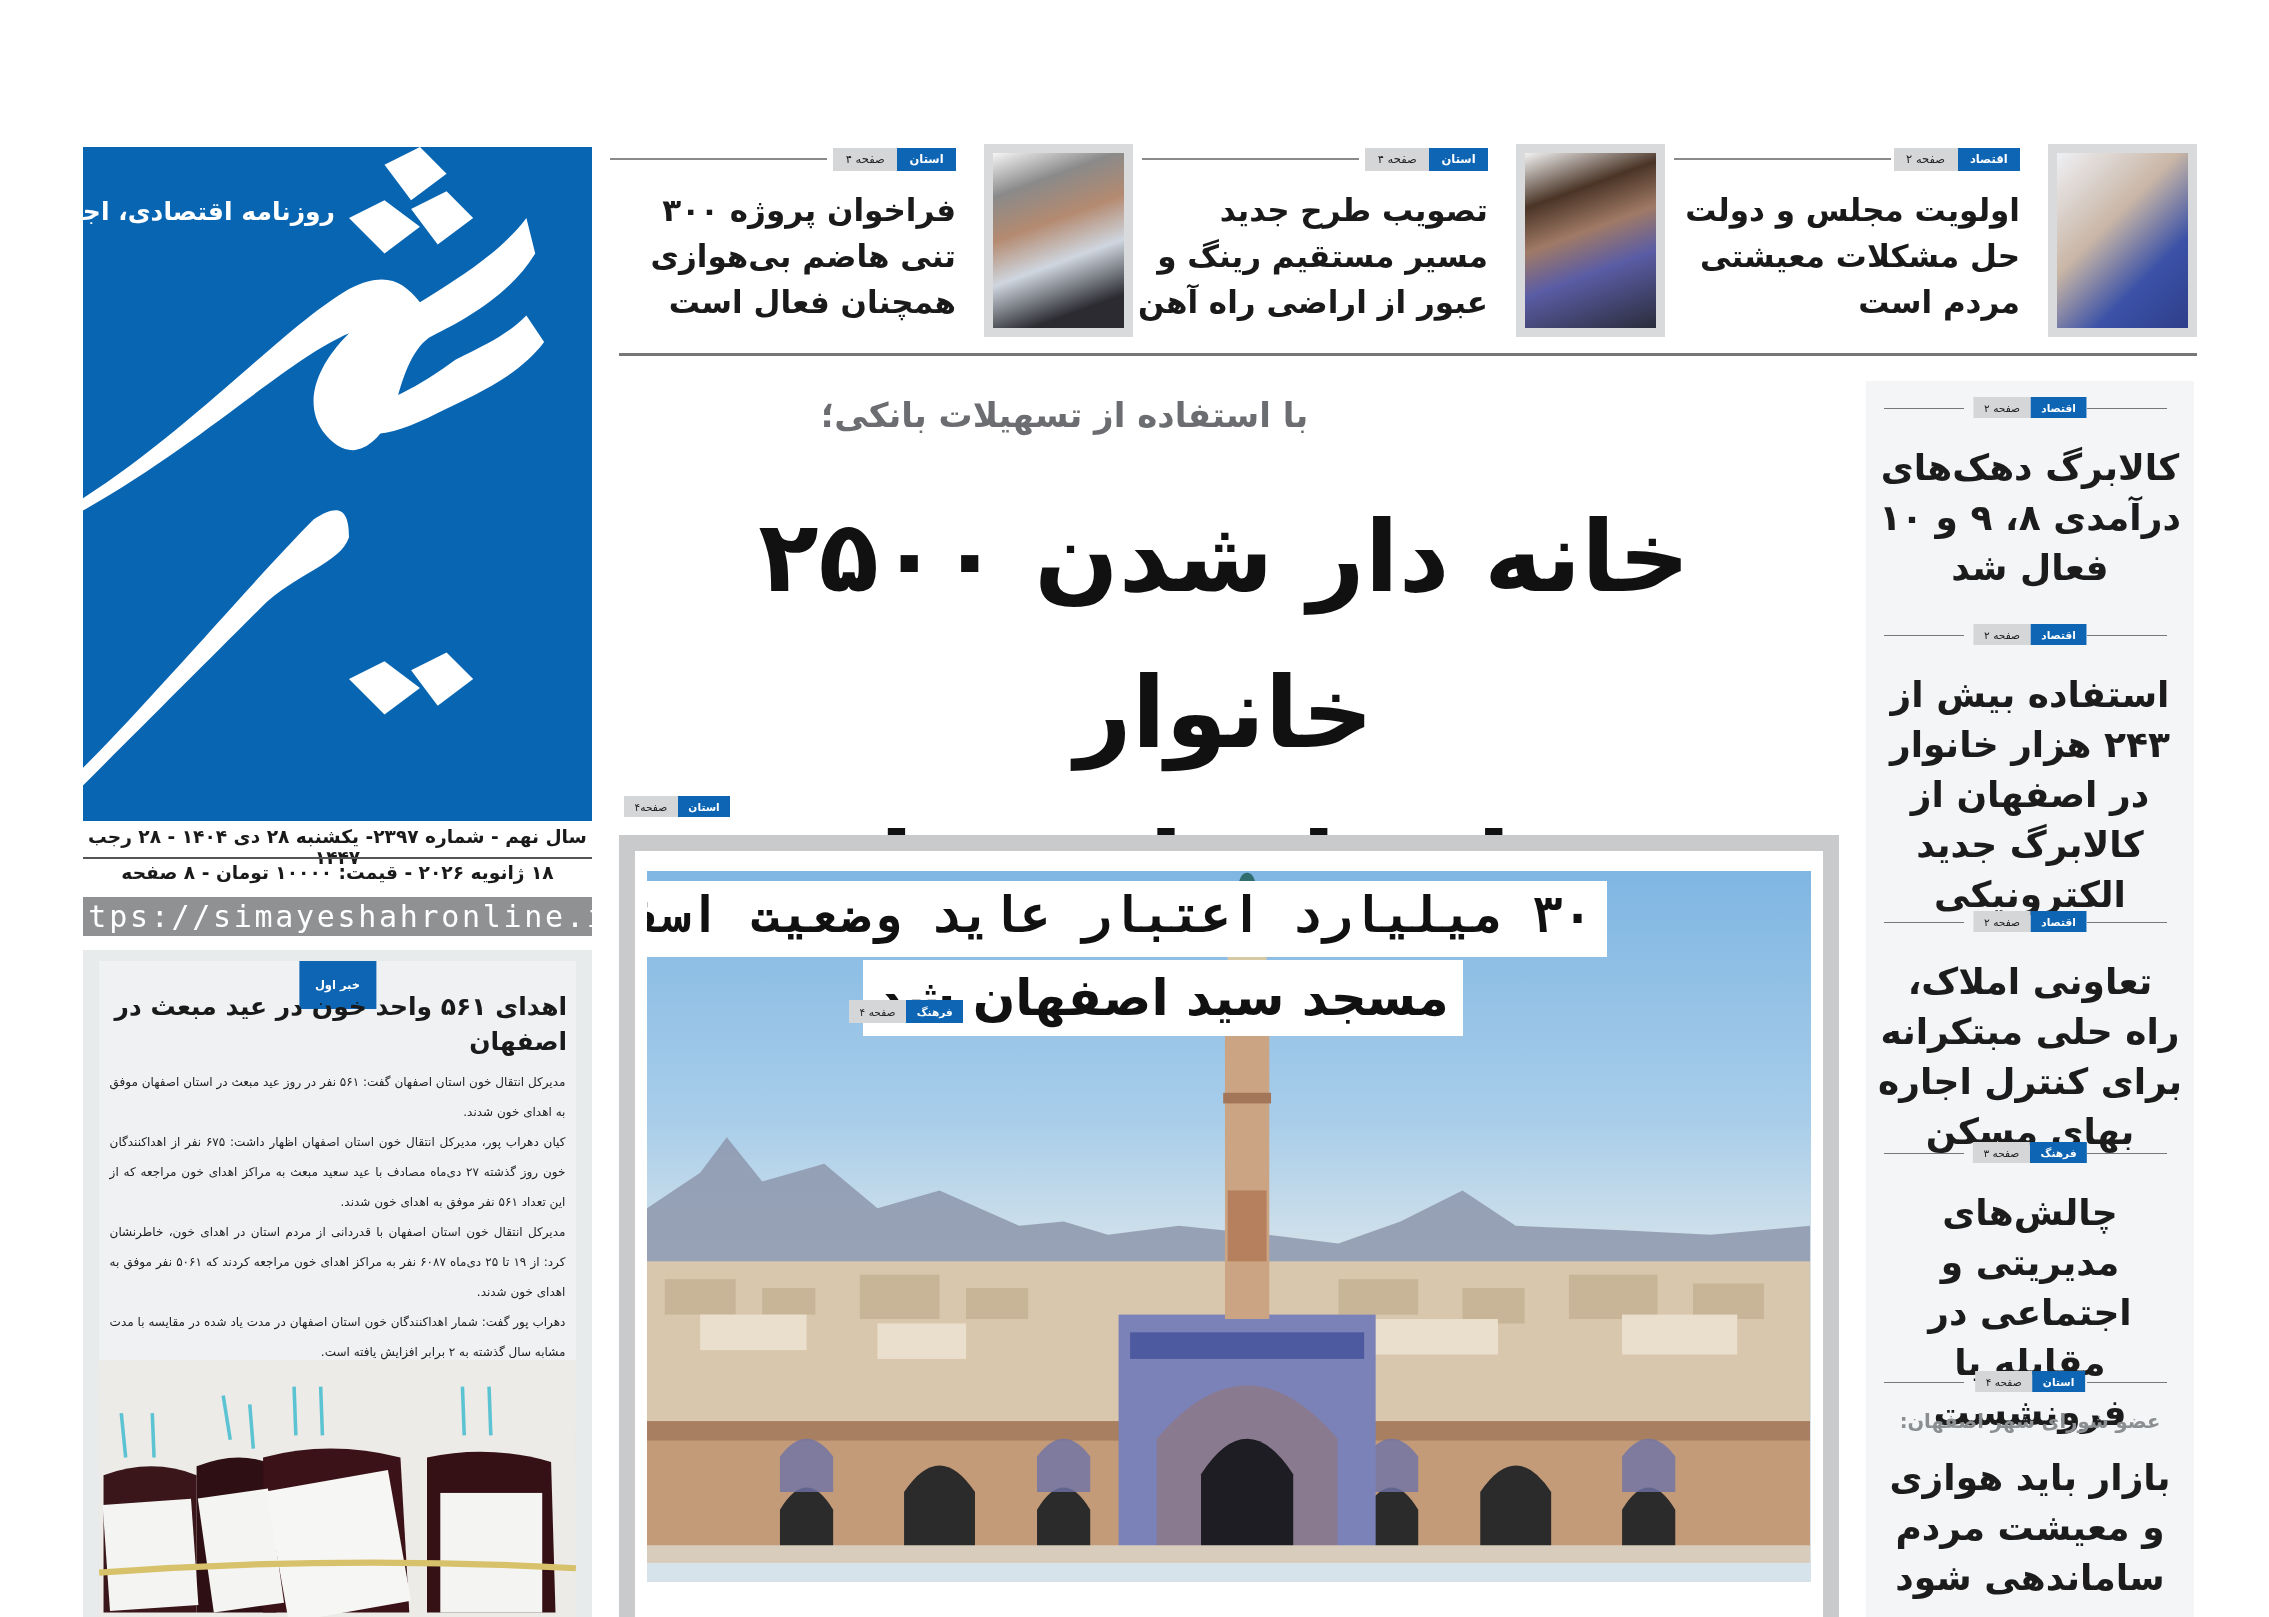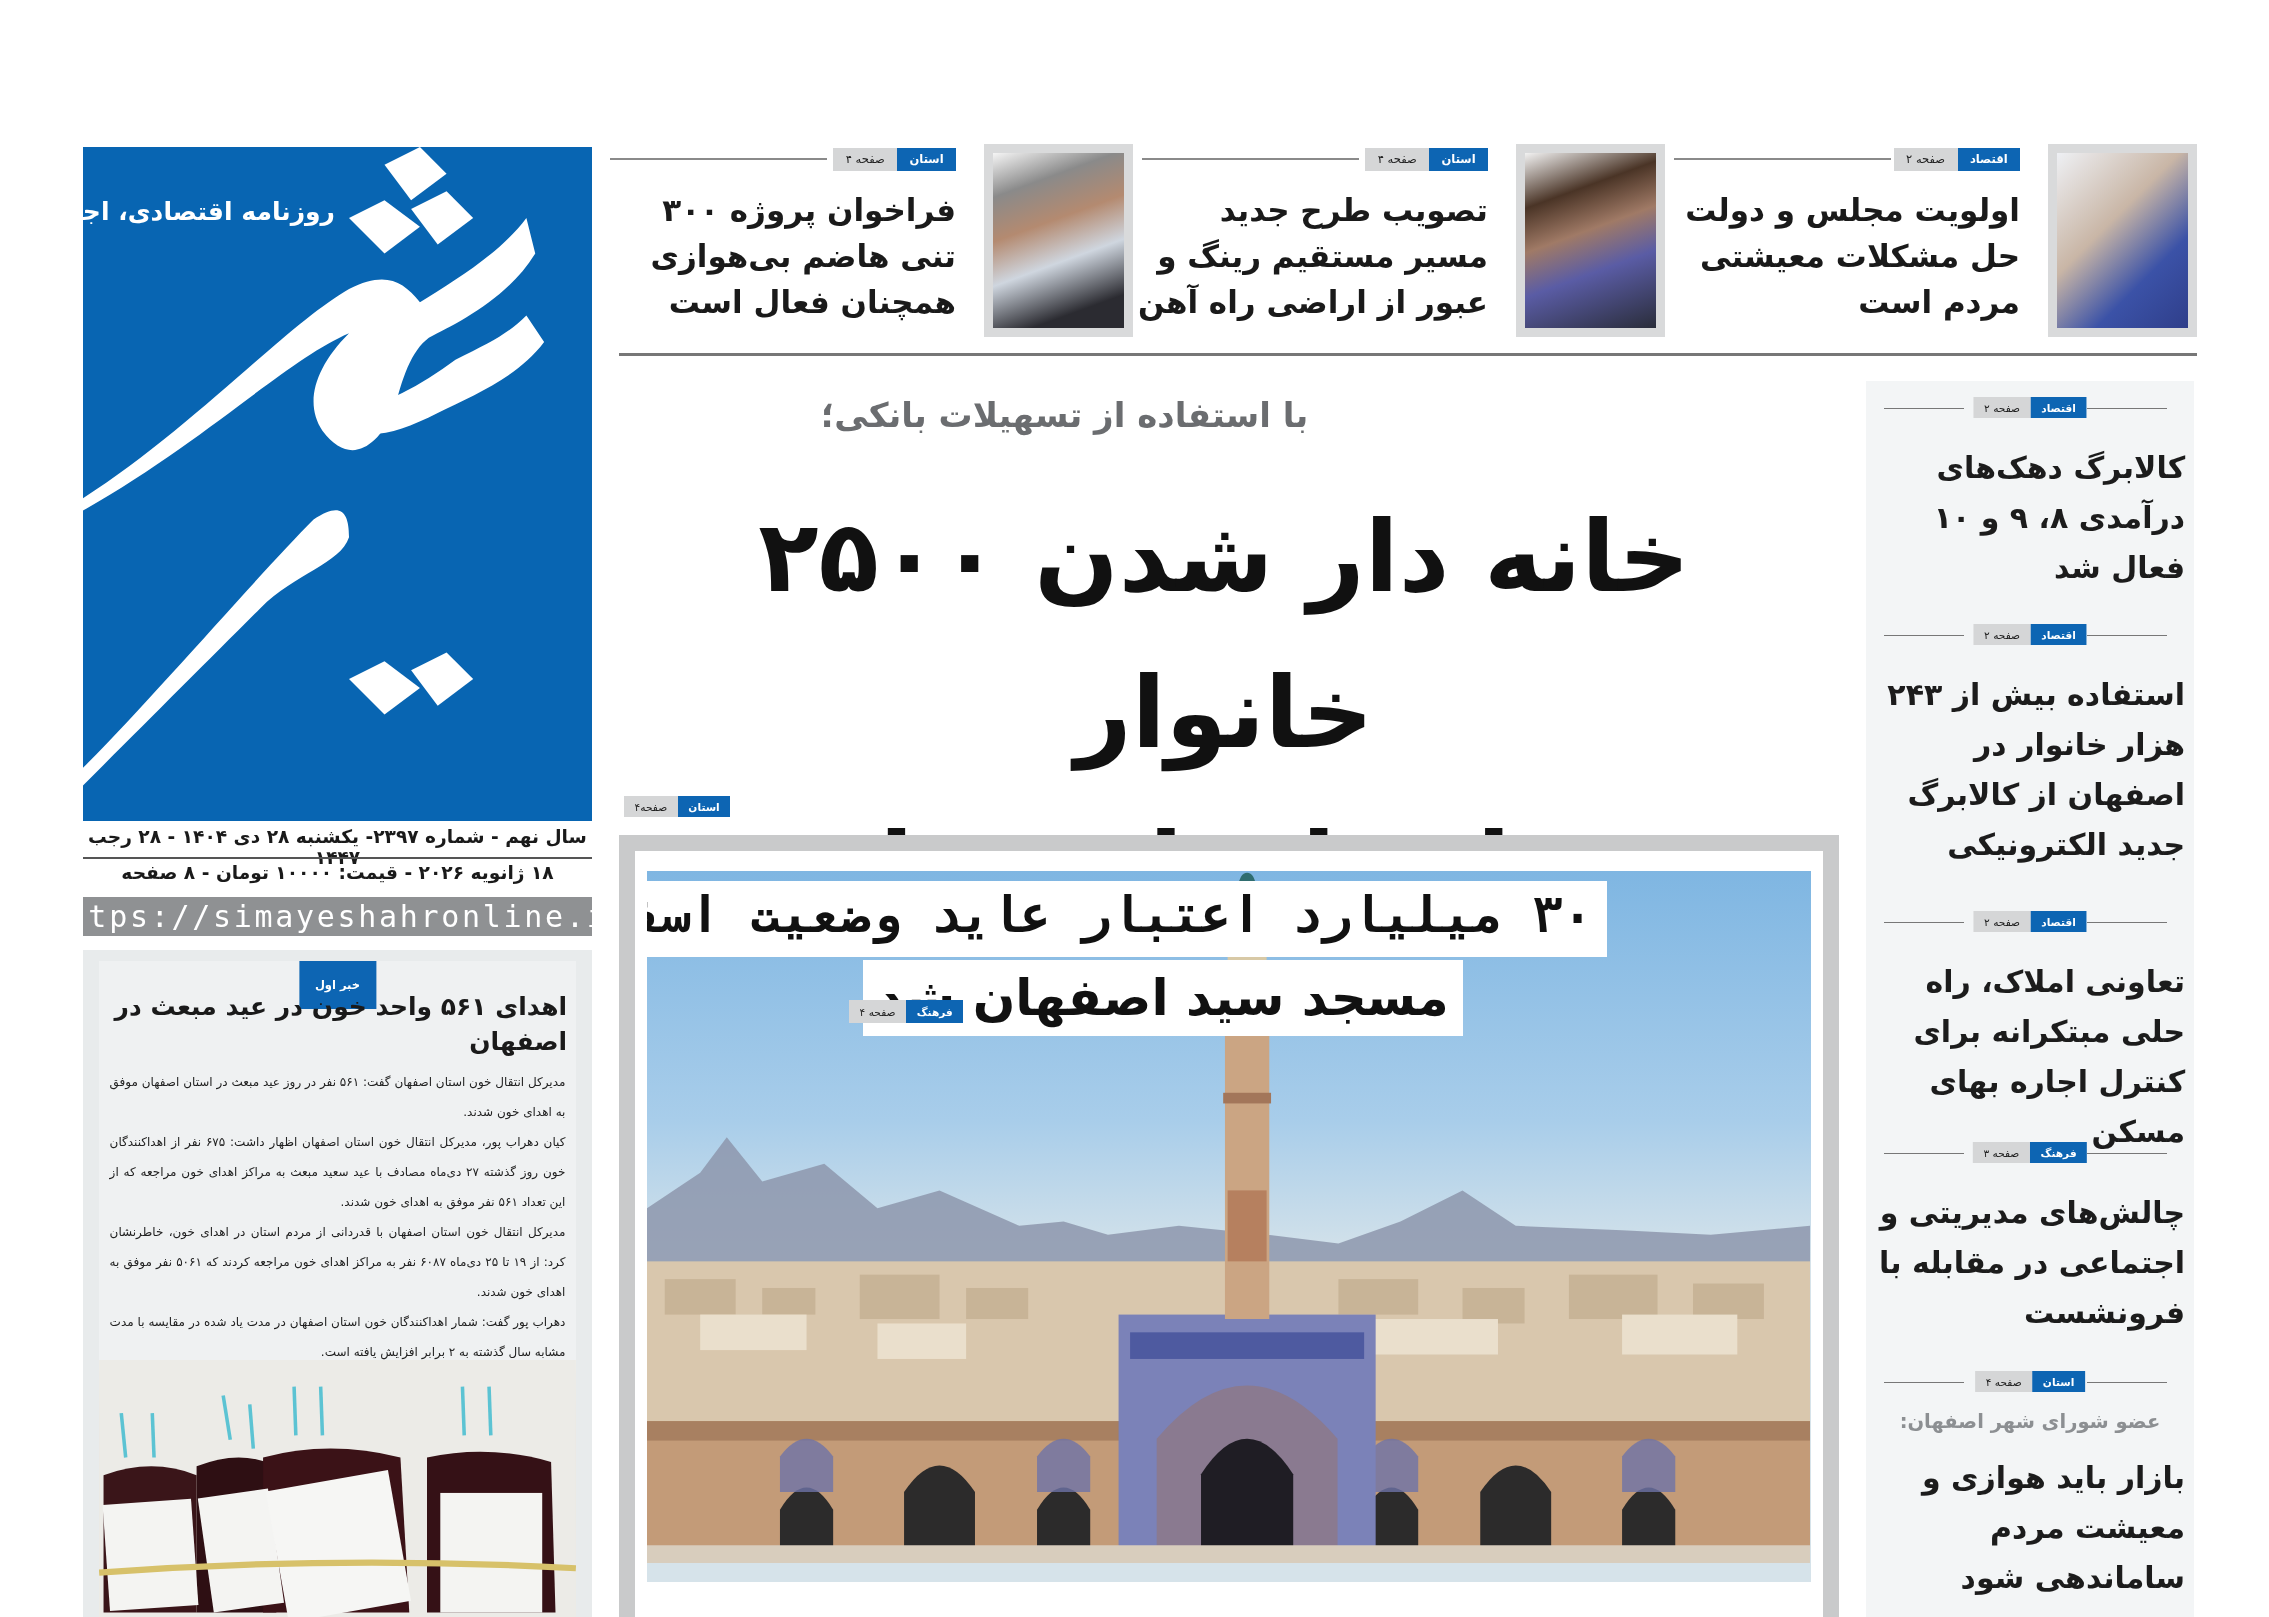--- a/index.html
+++ b/index.html
@@ -52,21 +52,21 @@
   #photo-img { position: absolute; left: 12.4px; top: 19.5px; right: 12.4px; bottom: 35px; overflow: hidden; background: linear-gradient(#7fb6e2 0%, #a8cdea 35%, #d6e3ea 55%); }
   .ph-title { position: absolute; background: #fff; color: #111; font-weight: bold; font-size: 50px; text-align: center; white-space: nowrap; padding: 0 14px; line-height: 76px; letter-spacing: -0.9px; }
   #photo-tag { left: 849px; top: 1000px; }
 
   
   #right-col { left: 1866px; top: 381px; width: 328px; height: 1236px; background: #f3f5f6; }
   .r-item { position: absolute; left: 0; width: 328px; }
   .r-item .tag { position: absolute; left: 50%; transform: translateX(-50%); top: 0; height: 21px; font-size: 10.6px; }
   .r-item .tag .cat, .r-item .tag .pg { padding: 0 10.6px; }
   .r-item .ln { position: absolute; top: 10.6px; height: 0.9px; background: #777; width: 80px; }
-  .r-item h4 { position: absolute; top: 46px; left: 8.9px; right: 8.9px; font-size: 30px; line-height: 50px; font-weight: bold; color: #1c1c1c; }
+  .r-item h4 { position: absolute; top: 46px; left: 8.9px; right: 8.9px; text-align: center; font-size: 36px; line-height: 50px; font-weight: bold; color: #1c1c1c; }
   .r-item .pre { position: absolute; top: 39px; left: 0; right: 0; text-align: center; font-size: 19.5px; color: #8c8f92; font-weight: bold; }
 </style>
 </head>
 <body>
 
 <div id="masthead" class="abs">
   <svg width="509" height="674" viewBox="0 0 574 760">
 
     <path d="M0 396 C 120 320, 230 200, 300 160 C 340 140, 360 150, 380 175 C 420 150, 470 120, 500 80 L 510 120 C 480 170, 420 200, 390 215 C 370 230, 360 260, 350 300 C 330 340, 300 360, 270 320 C 250 290, 260 250, 300 210 C 230 240, 140 330, 0 410 Z" fill="#fff"></path>
     <path d="M0 700 C 80 620, 200 480, 260 420 C 290 400, 300 410, 300 440 C 290 470, 240 480, 200 520 C 140 580, 60 660, 0 720 Z" fill="#fff"></path>

